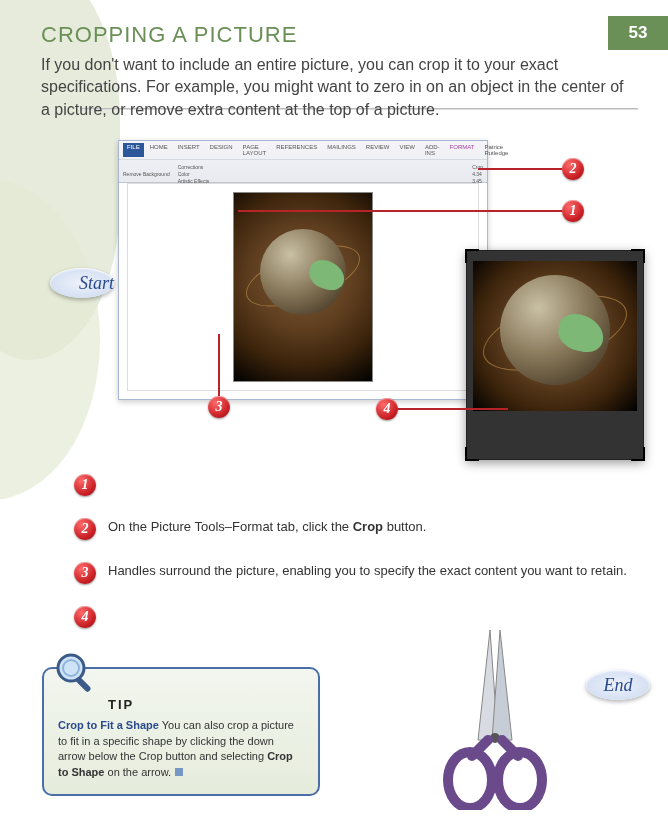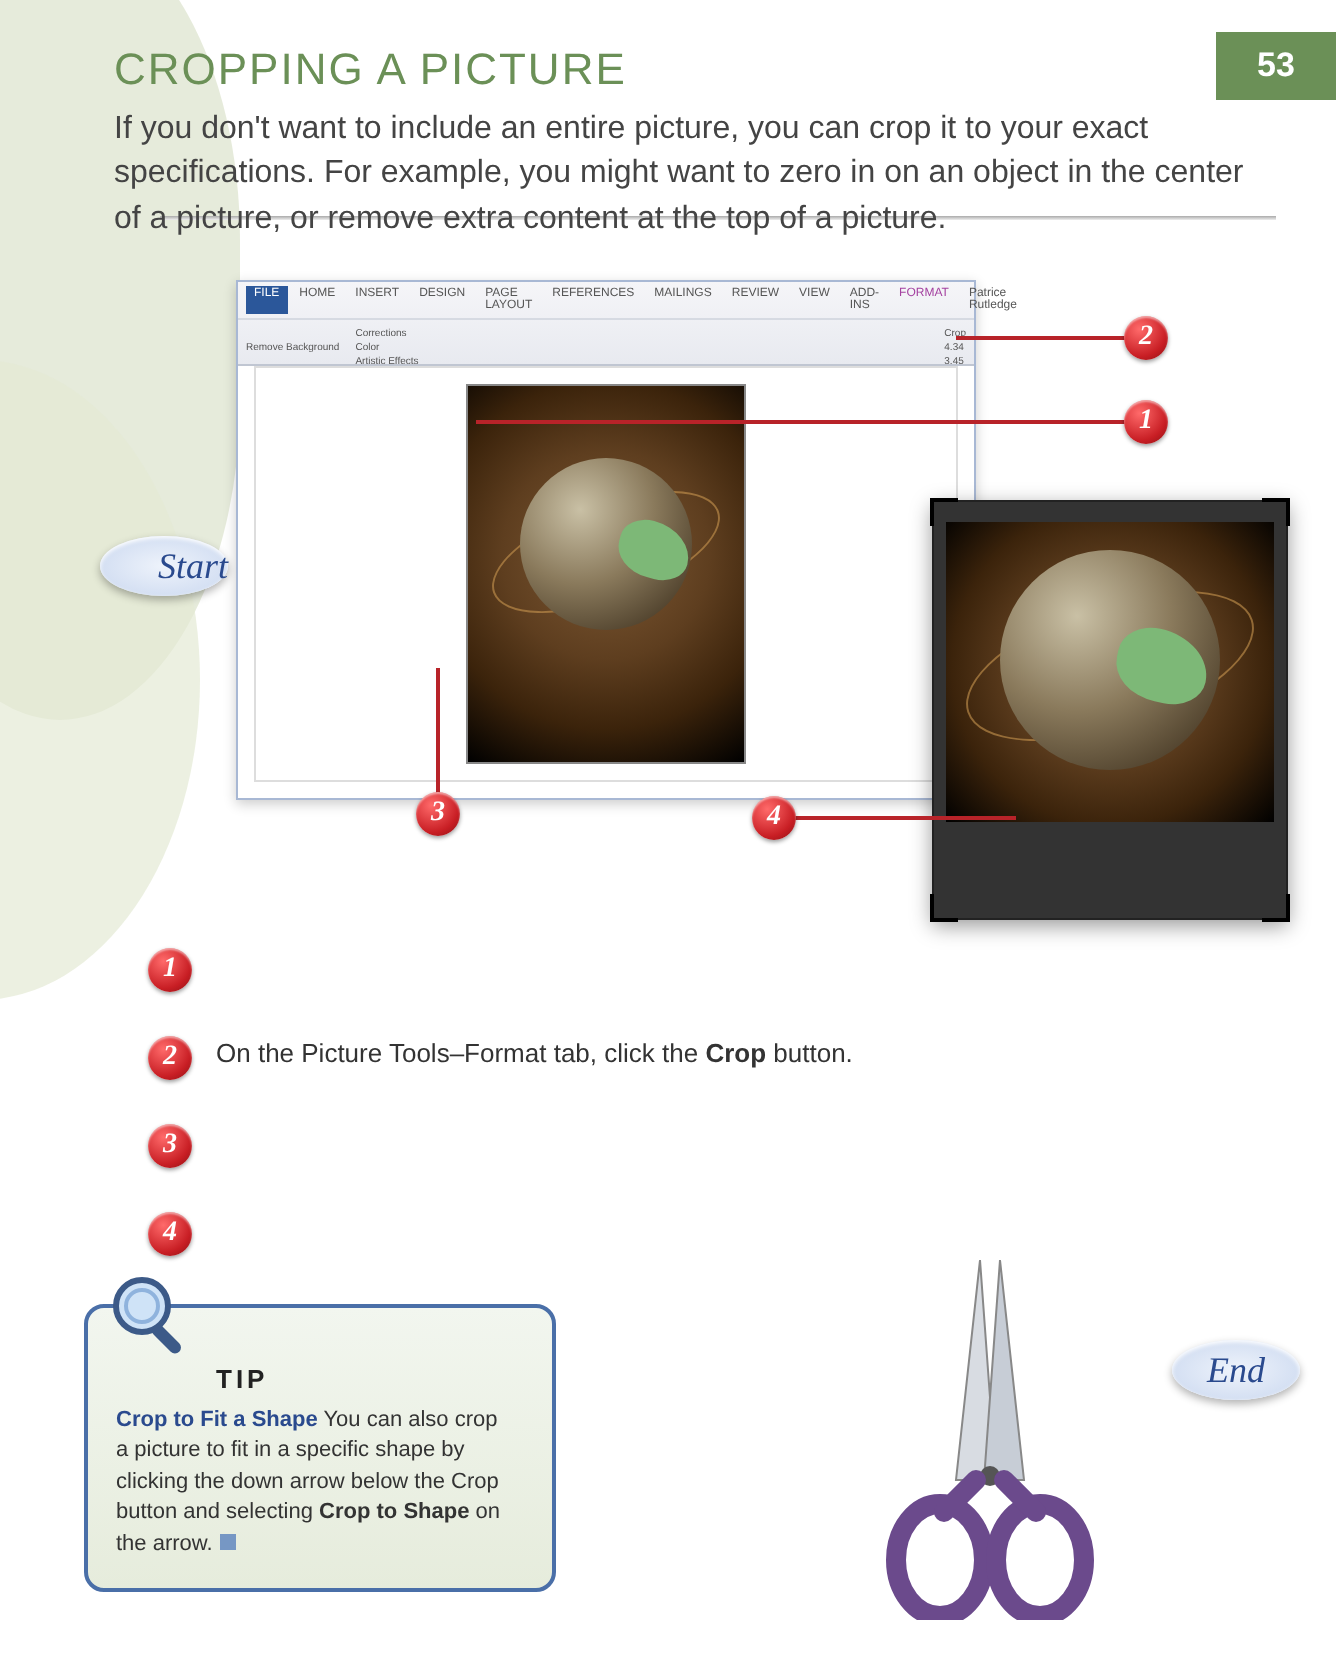--- a/index.html
+++ b/index.html
@@ -3,21 +3,21 @@
 <meta charset="utf-8">
 <style>
 * { box-sizing: border-box; margin: 0; padding: 0; }
 body { width: 668px; height: 828px; font-family: "Segoe UI", Arial, sans-serif; background: #fff; position: relative; overflow: hidden; color: #333; }
 
 
 .curve { position:absolute; left:-60px; top:-40px; width:180px; height:400px; background:#d5dec3; border-radius:50%/40%; opacity:0.6; z-index:0;}
 .curve2 { position:absolute; left:-120px; top:180px; width:220px; height:320px; background:#e4ead4; border-radius:50%/50%; opacity:0.7; z-index:0;}
 
 .page-num-box{position:absolute; right:0; top:16px; width:60px; height:34px; background:#6b9057; color:#fff; font-weight:bold; text-align:center; line-height:34px; font-size:17px;}
-.header{position:relative; padding:22px 34px 12px 57px; z-index:2;}
+.header{position:relative; padding:22px 34px 12px 41px; z-index:2;}
 .title{color:#6b9057; font-size:22px; letter-spacing:1px; font-weight:400;}
 .intro{font-size:16px; color:#444; margin-top:6px; line-height:1.4;}
 .hr{position:absolute; left:80px; right:30px; top:108px; height:2px; background:linear-gradient(#aaa,#eee);}
 
 
 .screens{position:absolute; left:100px; top:140px; width:540px; height:340px;}
 .word-window{position:absolute; left:18px; top:0; width:370px; height:260px; background:#fff; border:1px solid #a8b8d4; box-shadow:0 2px 6px rgba(0,0,0,0.2);}
 .ribbon{height:42px; background:linear-gradient(#f5f5f8,#e8eaf0); border-bottom:1px solid #c0c6d2; font-size:6px; color:#555; position:relative;}
 .ribbon-tabs{display:flex; gap:2px; padding:2px 4px; font-size:6px;}
 .ribbon-tabs span{padding:1px 4px;}
@@ -54,21 +54,21 @@
 
 .numcirc{display:inline-flex; width:22px; height:22px; border-radius:50%; background:radial-gradient(circle at 35% 30%, #ff6a6a,#c81e24 65%, #8a1014); color:#fff; font-weight:bold; font-size:14px; align-items:center; justify-content:center; font-style:italic; box-shadow:0 1px 2px rgba(0,0,0,0.4), inset 0 1px 1px rgba(255,255,255,0.5); font-family:Georgia,serif;}
 
 
 .steps{position:absolute; left:74px; top:474px; right:30px;}
 .step{display:flex; gap:12px; margin-bottom:22px; align-items:flex-start;}
 .step .txt{font-size:13px; color:#333; line-height:1.4;}
 .step b{font-weight:bold;}
 
 
-.tip{position:absolute; left:42px; bottom:32px; width:236px; border:2px solid #4a6fa8; border-radius:10px; padding:28px 22px 14px 14px; background:linear-gradient(#f2f6ef,#e6ecdc);}
+.tip{position:absolute; left:42px; bottom:32px; width:278px; border:2px solid #4a6fa8; border-radius:10px; padding:28px 22px 14px 14px; background:linear-gradient(#f2f6ef,#e6ecdc);}
 .tip .mag{position:absolute; left:10px; top:-18px; width:44px; height:44px;}
 .tip-title{font-weight:bold; font-size:13px; letter-spacing:2px; color:#222; margin-bottom:6px; margin-left:50px;}
 .tip-body{font-size:11px; color:#333; line-height:1.4;}
 .tip-body .lead{font-weight:bold; color:#2a4a8e;}
 .tip-body .btag{font-weight:bold;}
 .sqdot{display:inline-block; width:8px; height:8px; background:#7697c4; margin-left:4px;}
 
 
 .scissors{position:absolute; right:100px; bottom:18px; width:160px; height:190px;}
 
@@ -168,20 +168,21 @@
 <div class="steps">
   <div class="step">
     <span class="numcirc">1</span>
   </div>
   <div class="step">
     <span class="numcirc">2</span>
     <div class="txt"><span>On the Picture Tools–Format tab, click the </span><b>Crop</b><span> button.</span></div>
   </div>
   <div class="step">
     <span class="numcirc">3</span>
+    <div class="txt">Handles surround the picture, enabling you to specify the exact content you want to retain.</div>
   </div>
   <div class="step">
     <span class="numcirc">4</span>
   </div>
 </div>
 
 <div class="tip">
   <div class="mag">
     <svg viewBox="0 0 44 44" width="44" height="44">
       <circle cx="17" cy="17" r="13" fill="#cfe3f7" stroke="#3c5a88" stroke-width="3"></circle>

